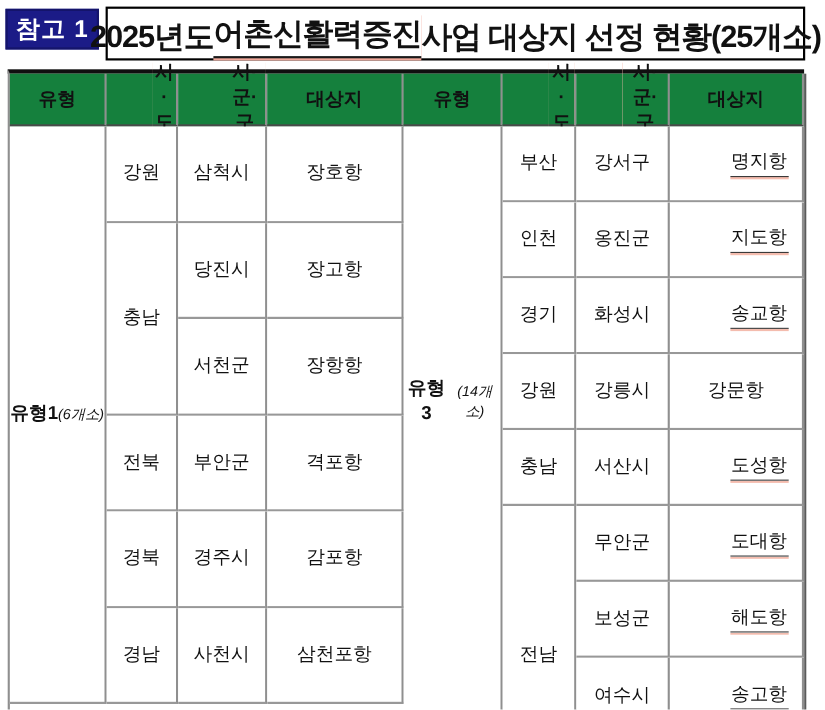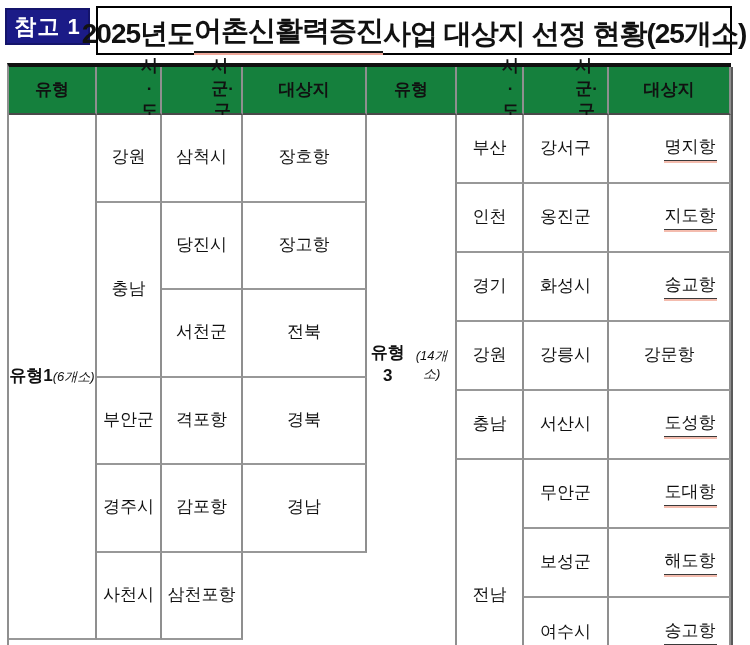--- a/index.html
+++ b/index.html
@@ -83,20 +83,21 @@
 
       <div class="cell">강원</div>
       <div class="cell">삼척시</div>
       <div class="cell">장호항</div>
 
       <div class="cell span2">충남</div>
       <div class="cell">당진시</div>
       <div class="cell">장고항</div>
 
       <div class="cell">서천군</div>
+      <div class="cell">장항항</div>
 
       <div class="cell">전북</div>
       <div class="cell">부안군</div>
       <div class="cell">격포항</div>
 
       <div class="cell">경북</div>
       <div class="cell">경주시</div>
       <div class="cell">감포항</div>
 
       <div class="cell">경남</div>

